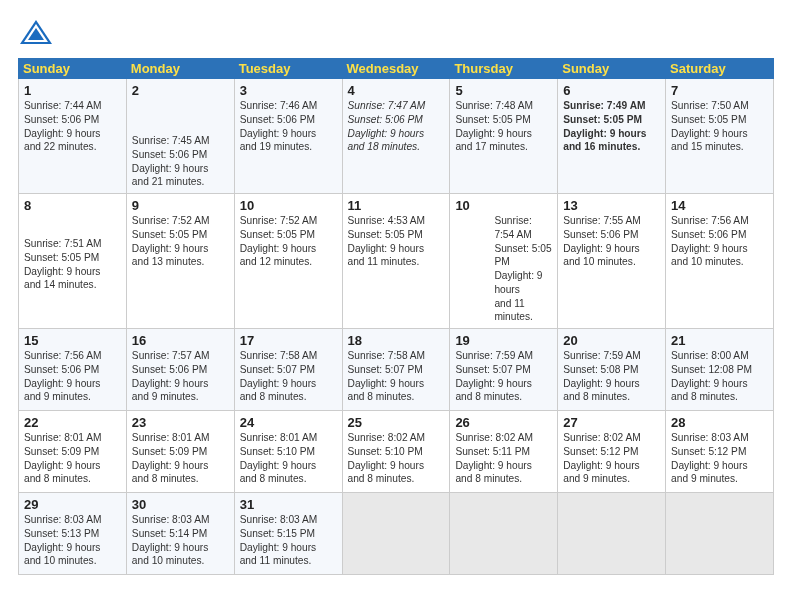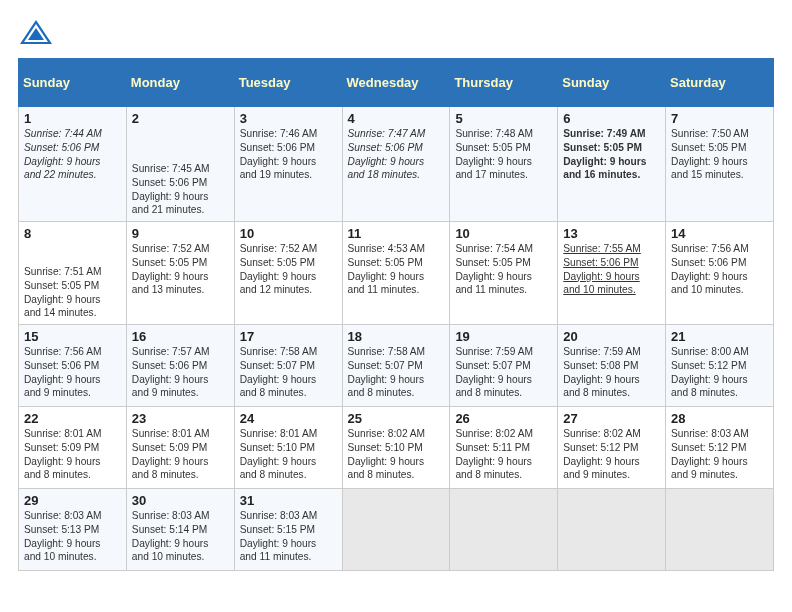--- a/index.html
+++ b/index.html
@@ -49,22 +49,22 @@
       font-weight: normal;
       color: #333;
     }
     table {
       width: 100%;
       border-collapse: collapse;
       font-size: 11px;
     }
     thead tr th {
       background-color: #2c72b8;
-      color: #fef9c3;
-      padding: 16px 4px;
+      color: #fde047;
+      padding: 2px 4px;
       text-align: left;
       font-size: 13px;
       font-weight: bold;
       border: 1px solid #2c72b8;
     }
     tbody tr td {
       border: 1px solid #ccc;
       vertical-align: top;
       padding: 4px 5px;
       width: 14.28%;
@@ -121,21 +121,21 @@
           <th>Wednesday</th>
           <th>Thursday</th>
           <th>Sunday</th>
           <th>Saturday</th>
         </tr>
     </thead>
     <tbody id="calendar-body">
     <tr>
           <td>
             <span class="day-num">1</span>
-            <div class="day-info" style="white-space: pre-line; font-style: italic;">Sunrise: 7:44 AM
+            <div class="day-info" style="white-space: pre-line;">Sunrise: 7:44 AM
 Sunset: 5:06 PM
 Daylight: 9 hours
 and 22 minutes.</div>
           </td>
           <td>
             <span class="day-num">2</span>
             <div class="day-info" style="white-space: pre-line; margin-top: 36px;">Sunrise: 7:45 AM
 Sunset: 5:06 PM
 Daylight: 9 hours
 and 21 minutes.</div>
@@ -200,28 +200,28 @@
           </td>
           <td>
             <span class="day-num">11</span>
             <div class="day-info" style="white-space: pre-line;">Sunrise: 4:53 AM
 Sunset: 5:05 PM
 Daylight: 9 hours
 and 11 minutes.</div>
           </td>
           <td>
             <span class="day-num">10</span>
-            <div class="day-info" style="white-space: pre-line;">Sunrise: 7:54 AM
+            <div class="day-info" style="white-space: pre-line; margin-left: 39px;">Sunrise: 7:54 AM
 Sunset: 5:05 PM
 Daylight: 9 hours
 and 11 minutes.</div>
           </td>
           <td>
             <span class="day-num">13</span>
-            <div class="day-info" style="white-space: pre-line; text-decoration: underline;">Sunrise: 7:55 AM
+            <div class="day-info" style="white-space: pre-line;">Sunrise: 7:55 AM
 Sunset: 5:06 PM
 Daylight: 9 hours
 and 10 minutes.</div>
           </td>
           <td>
             <span class="day-num">14</span>
             <div class="day-info" style="white-space: pre-line;">Sunrise: 7:56 AM
 Sunset: 5:06 PM
 Daylight: 9 hours
 and 10 minutes.</div>
@@ -266,21 +266,21 @@
           <td>
             <span class="day-num">20</span>
             <div class="day-info" style="white-space: pre-line;">Sunrise: 7:59 AM
 Sunset: 5:08 PM
 Daylight: 9 hours
 and 8 minutes.</div>
           </td>
           <td>
             <span class="day-num">21</span>
             <div class="day-info" style="white-space: pre-line;">Sunrise: 8:00 AM
-Sunset: 5:12 PM
+Sunset: 12:08 PM
 Daylight: 9 hours
 and 8 minutes.</div>
           </td>
         </tr>
         <tr>
           <td>
             <span class="day-num">22</span>
             <div class="day-info" style="white-space: pre-line;">Sunrise: 8:01 AM
 Sunset: 5:09 PM
 Daylight: 9 hours

